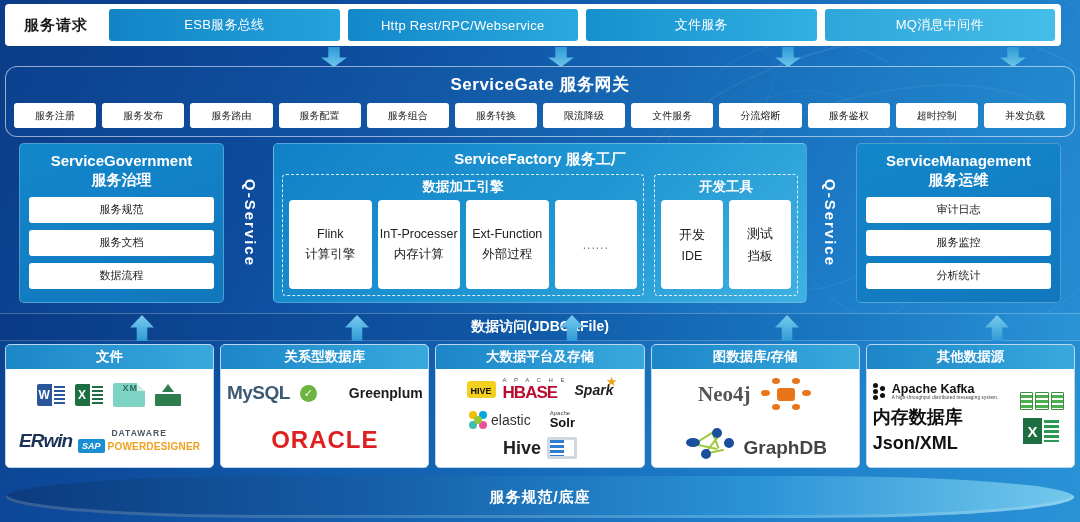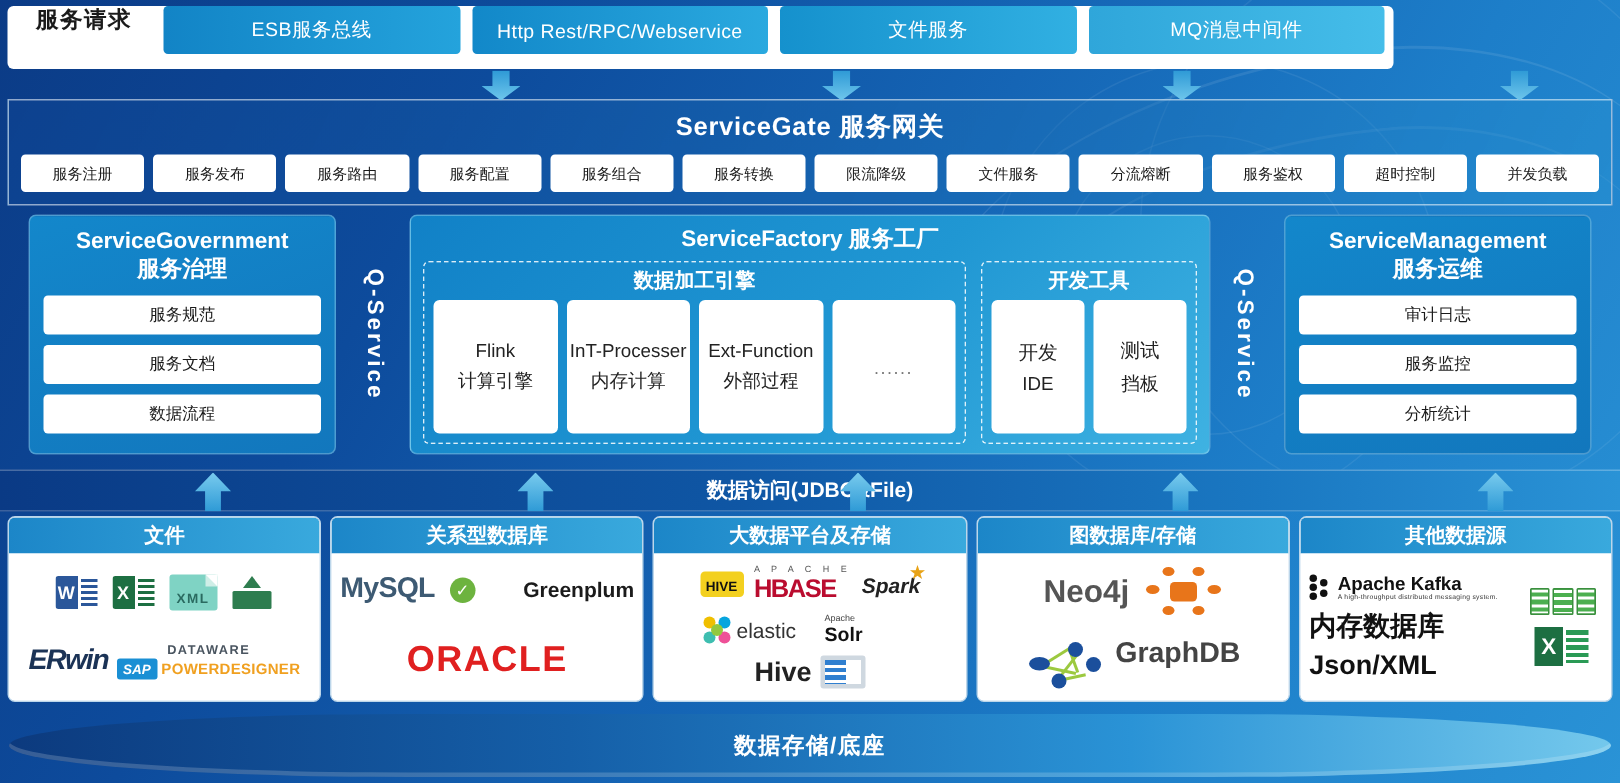--- a/index.html
+++ b/index.html
@@ -29,23 +29,23 @@
   }
   .bg-deco .swoosh2 {
     position:absolute; width:460px; height:150px; right:-30px; top:90px;
     border-top:2px solid rgba(255,255,255,0.07);
     border-radius:60% 40% 0 0 / 100% 80% 0 0;
     transform: rotate(-6deg);
   }
 
   
   .top-bar {
-    position:absolute; left:5px; top:4px; width:924px; height:42px;
+    position:absolute; left:5px; top:4px; width:1056px; height:42px;
     background:#ffffff; border-radius:4px;
-    display:flex; align-items:flex-start; padding:0 6px; gap:8px;
+    display:flex; align-items:center; padding:0 6px; gap:8px;
     z-index:5;
   }
   .top-label {
     color:#1a1a1a; font-size:15px; font-weight:bold;
     min-width:90px; text-align:center; letter-spacing:1px;
   }
   .top-chip {
     flex:1; height:32px; border-radius:3px;
     display:flex; align-items:center; justify-content:center;
     color:#fff; font-size:13px; letter-spacing:.3px;
@@ -63,21 +63,21 @@
   }
   .arrow-up {
     position:absolute; width:24px; height:26px; z-index:4;
     background:linear-gradient(0deg,#2e9ad6,#79cbee);
     clip-path: polygon(50% 0, 100% 48%, 72% 48%, 72% 100%, 28% 100%, 28% 48%, 0 48%);
   }
 
   
   .gate {
     position:absolute; left:5px; top:66px; width:1070px; height:71px;
-    border:1px solid rgba(255,255,255,.55); border-radius:0;
+    border:1px solid rgba(255,255,255,.55); border-radius:12px;
     background:linear-gradient(115deg, rgba(14,70,150,.45), rgba(40,150,210,.30));
     z-index:3;
   }
   .gate-title {
     text-align:center; color:#ffffff; font-size:17px; font-weight:bold;
     padding-top:6px; letter-spacing:.5px;
   }
   .gate-row {
     display:flex; gap:6px; padding:7px 8px 0 8px;
   }
@@ -184,21 +184,21 @@
   .doc-ico .lines::before {
     content:""; position:absolute; inset:2px 2px;
     background: repeating-linear-gradient(180deg, currentColor 0 2px, transparent 2px 4px);
   }
   .w-ico .sq { background:#2b579a; } .w-ico .lines { color:#2b579a; }
   .x-ico .sq { background:#1d6f42; } .x-ico .lines { color:#1d6f42; }
 
   .xml-ico {
     width:32px; height:24px; background:#7fd3c4; border-radius:2px;
     color:#2a6a60; font-size:9px; font-weight:bold; letter-spacing:1px;
-    display:flex; align-items:flex-end; justify-content:center; padding-bottom:3px;
+    display:flex; align-items:flex-end; justify-content:flex-end; padding-bottom:14px;
     position:relative;
   }
   .xml-ico::after {
     content:""; position:absolute; right:0; top:0; border-width:0 8px 8px 0;
     border-style:solid; border-color:#ffffff #ffffff #cfeee7 #cfeee7;
   }
   .green-ico { width:30px; height:22px; position:relative; }
   .green-ico .base { position:absolute; bottom:0; left:2px; width:26px; height:12px; background:#2e7d4f; border-radius:1px; }
   .green-ico .tri { position:absolute; top:0; left:9px; width:0; height:0;
                     border-left:6px solid transparent; border-right:6px solid transparent; border-bottom:8px solid #2e7d4f; }
@@ -486,33 +486,33 @@
       <div style="display:flex;align-items:center;gap:6px;width:100%;justify-content:center;">
         <span class="hive-word">Hive</span>
         <div class="hive-db"></div>
       </div>
     </div>
   </div>
 
   <div class="src-panel">
     <div class="src-head">图数据库/存储</div>
     <div class="src-body">
-      <div style="display:flex;align-items:center;gap:10px;width:100%;justify-content:center;">
+      <div style="display:flex;align-items:center;gap:10px;width:100%;justify-content:center;font-family:Liberation Serif, serif;">
         <span class="neo4j">Neo4j</span>
         <div class="gdb-cluster">
           <i class="hex"></i>
           <i style="width:9px;height:6px;left:1px;top:12px;"></i>
           <i style="width:9px;height:6px;right:1px;top:12px;"></i>
           <i style="width:8px;height:6px;left:12px;top:0;"></i>
           <i style="width:8px;height:6px;right:12px;top:0;"></i>
           <i style="width:8px;height:6px;left:12px;bottom:2px;"></i>
           <i style="width:8px;height:6px;right:12px;bottom:2px;"></i>
         </div>
       </div>
-      <div style="display:flex;align-items:flex-start;gap:8px;width:100%;justify-content:center;">
+      <div style="display:flex;align-items:flex-end;gap:8px;width:100%;justify-content:center;">
         <div class="neo-graph">
           <b style="left:10px;top:18px;width:22px;transform:rotate(-32deg);"></b>
           <b style="left:10px;top:18px;width:24px;transform:rotate(12deg);"></b>
           <b style="left:30px;top:8px;width:16px;transform:rotate(70deg);"></b>
           <b style="left:20px;top:28px;width:22px;transform:rotate(-52deg);"></b>
           <b style="left:20px;top:28px;width:20px;transform:rotate(-12deg);"></b>
           <i style="left:2px;top:13px;width:14px;height:9px;border-radius:50%;"></i>
           <i style="left:28px;top:3px;"></i>
           <i style="left:40px;top:13px;"></i>
           <i style="left:17px;top:24px;"></i>
@@ -552,15 +552,15 @@
           <div class="sq">X</div>
             <div class="grid"></div>
         </div>
       </div>
     </div>
   </div>
 </div>
 
 <div class="platform">
   <div class="slab">
-    <span class="slab-txt">数据存储/底座</span>
+    <span class="slab-txt">服务规范/底座</span>
   </div>
 </div>
 
 </body></html>

